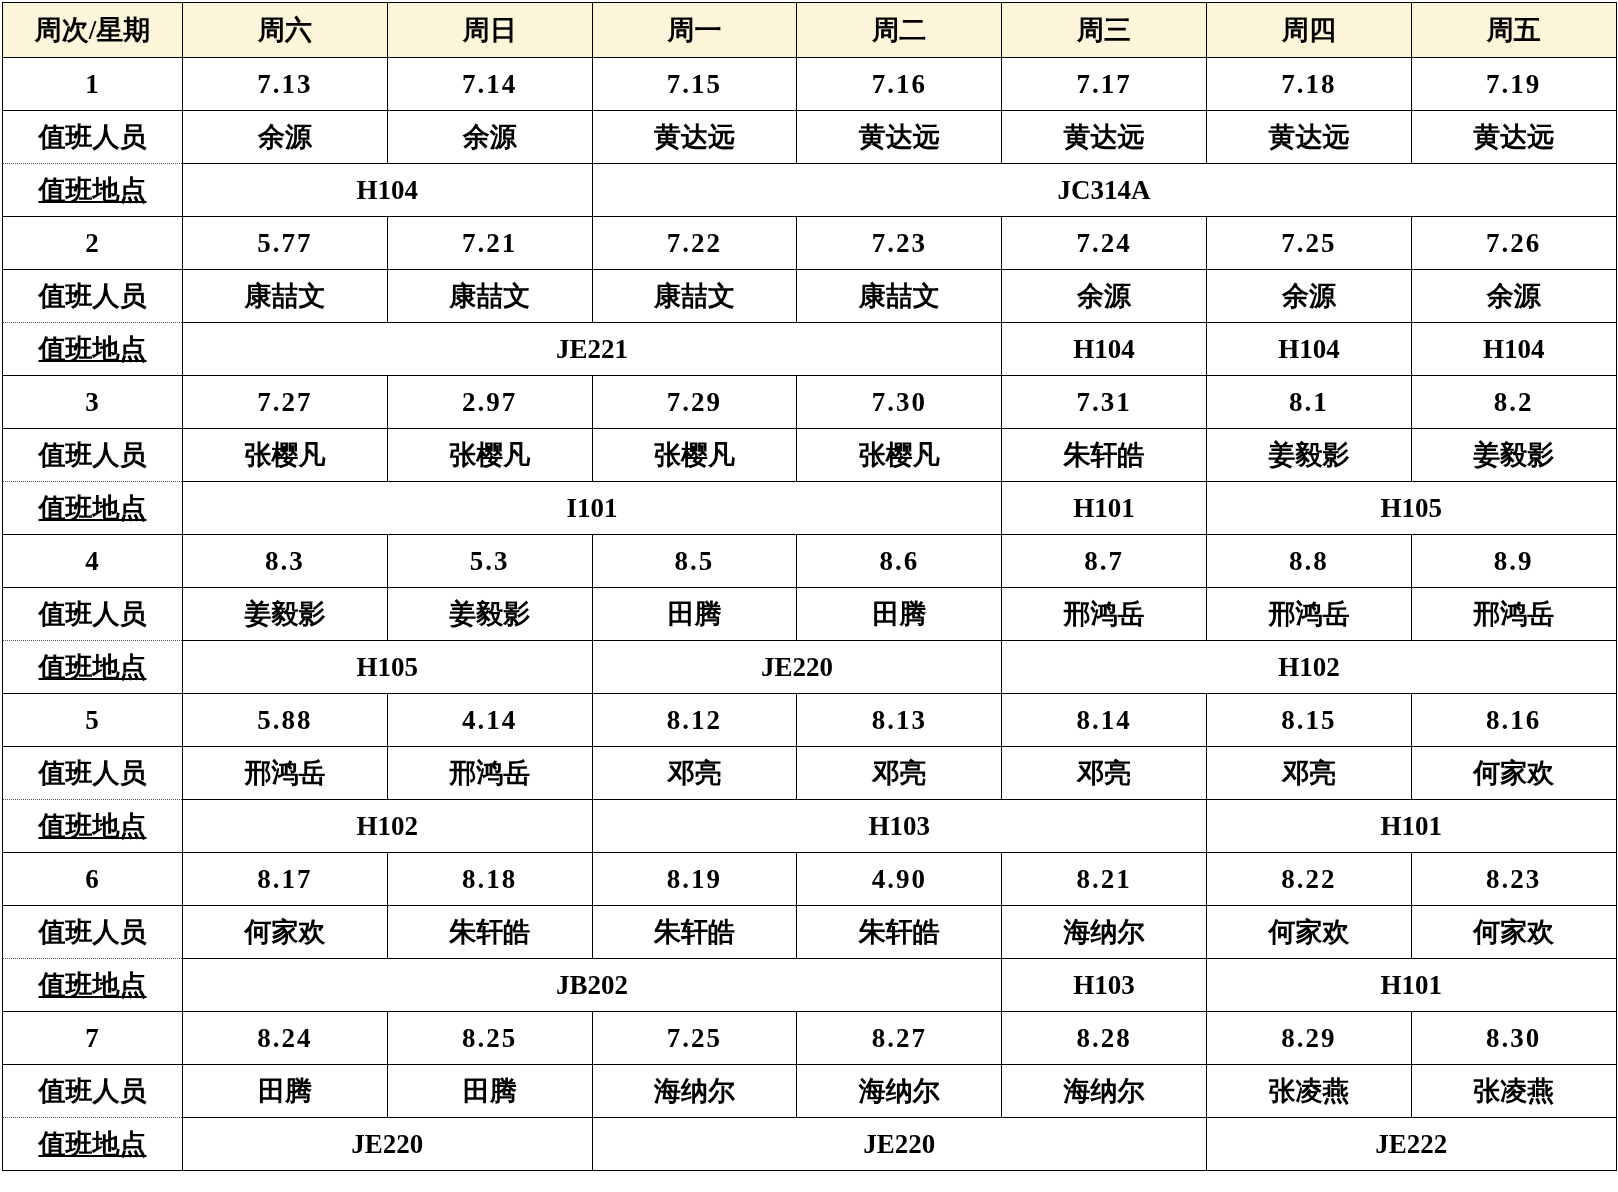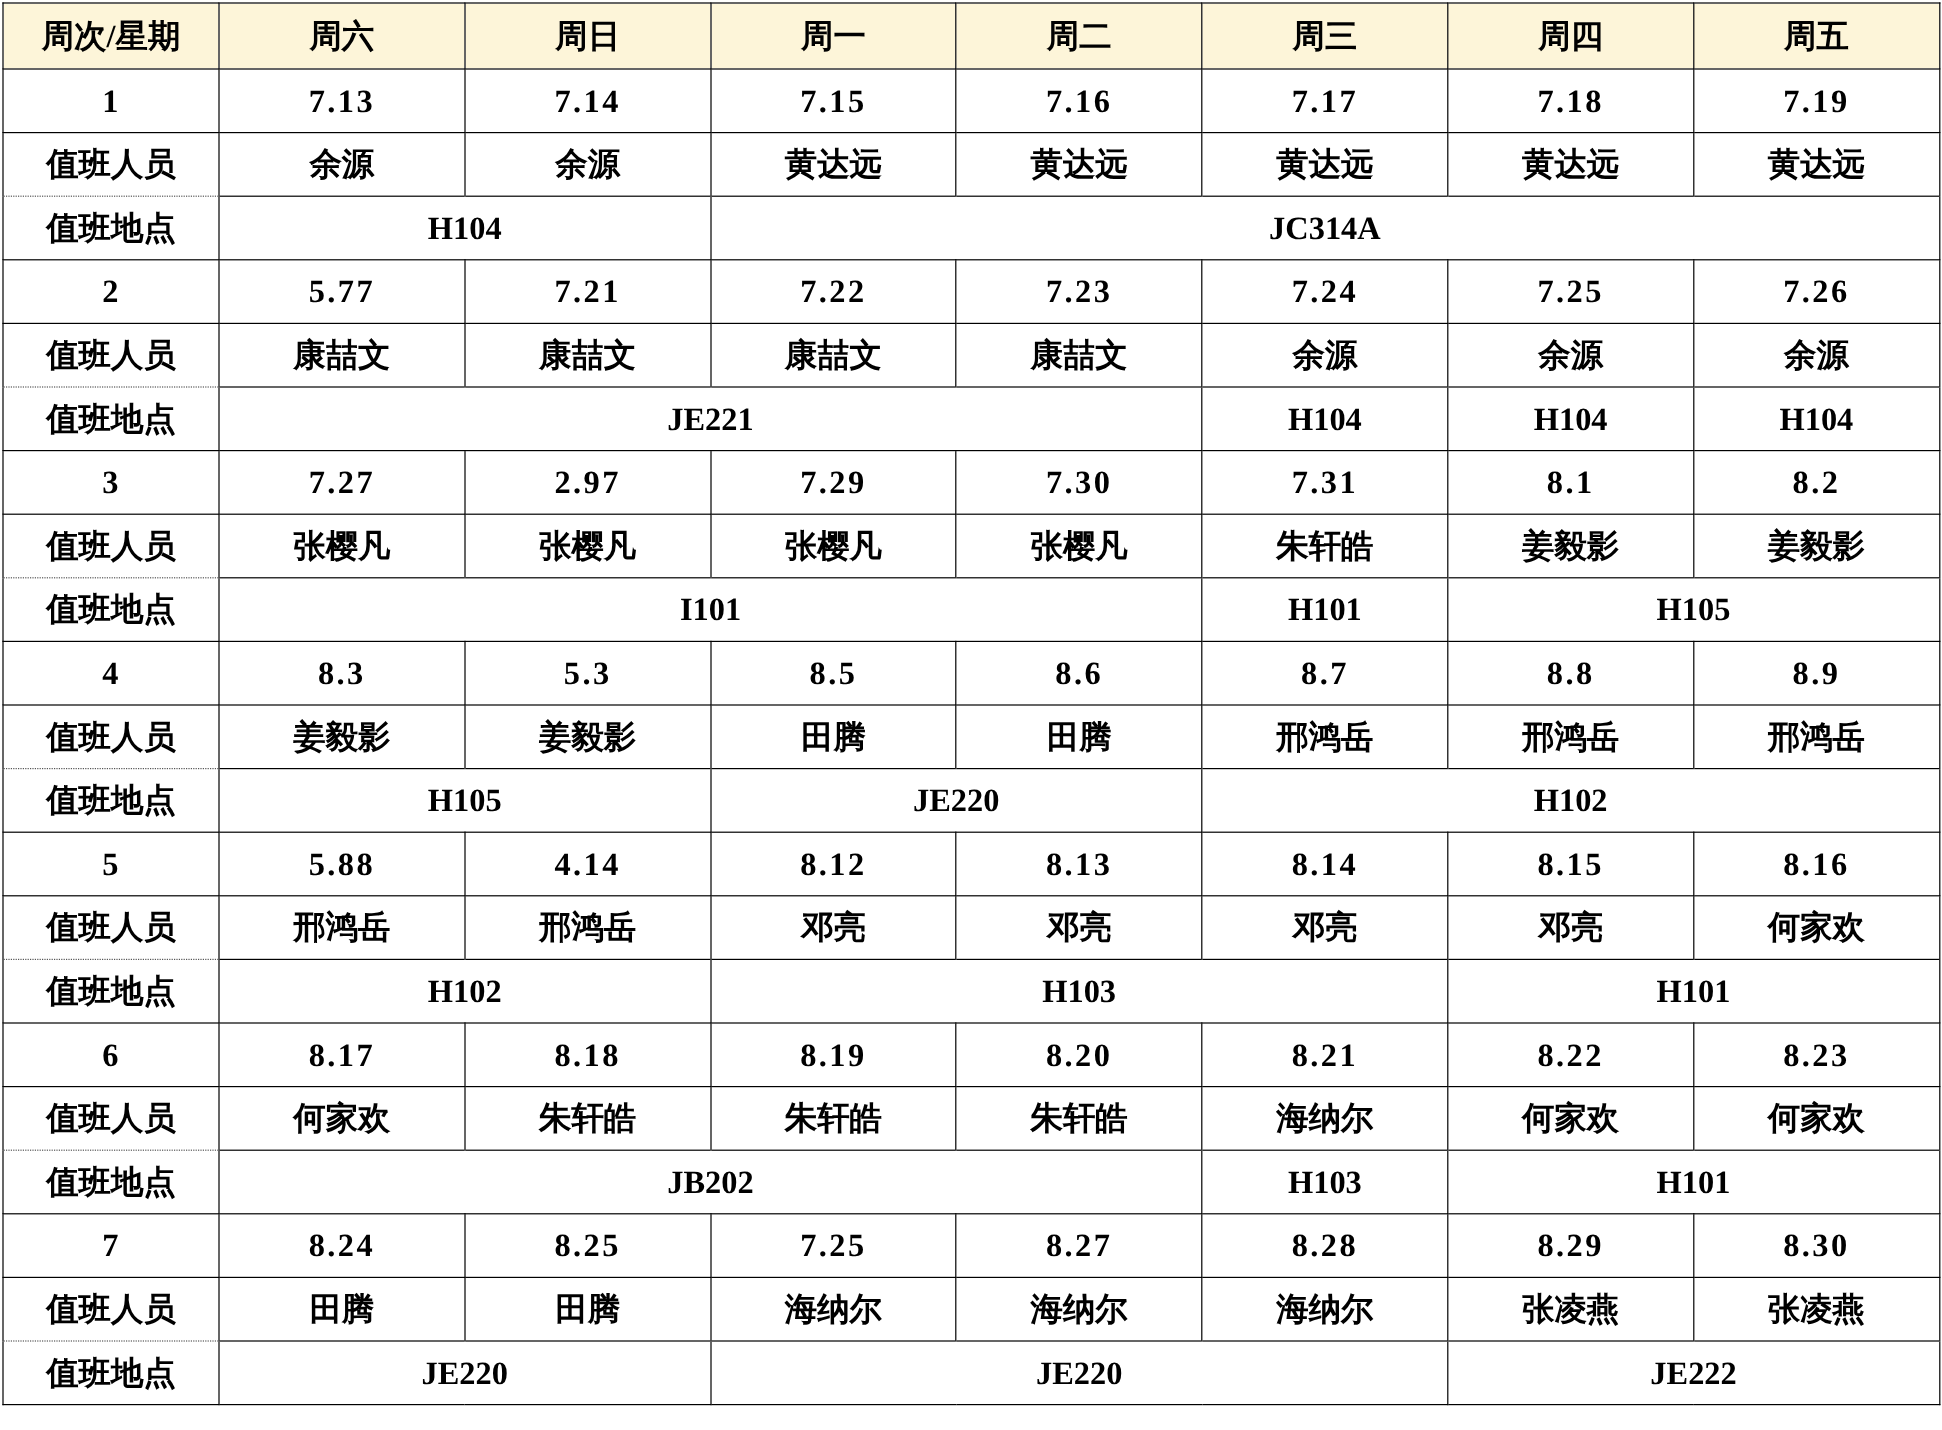--- a/index.html
+++ b/index.html
@@ -57,21 +57,21 @@
   tr.row-person td.label-cell {
     border-top: 1px dotted #555555;
     border-bottom: 1px dotted #555555;
   }
   tr.row-date td {
     border-top: 1px solid #000000;
   }
   tr.row-place td {
     border-bottom: 1px solid #000000;
   }
-  tr.row-place td.label-cell { border-top: 1px dotted #555555; }
+  tr.row-place td.label-cell { border-top: 1px dotted #555555; text-decoration: underline; }
   .num-cell { letter-spacing: 1px; }
 </style>
 </head>
 <body>
 
 <table class="duty-table">
   <colgroup>
     <col class="c0">
       <col class="cd">
       <col class="cd">
@@ -222,21 +222,21 @@
         <td class="label-cell">值班地点</td>
         <td class="place-cell" colspan="2">H102</td>
         <td class="place-cell" colspan="3">H103</td>
         <td class="place-cell" colspan="2">H101</td>
       </tr>
       <tr class="row-date">
         <td class="label-cell num-cell">6</td>
         <td class="date-cell">8.17</td>
         <td class="date-cell">8.18</td>
         <td class="date-cell">8.19</td>
-        <td class="date-cell">8.20</td>
+        <td class="date-cell">4.90</td>
         <td class="date-cell">8.21</td>
         <td class="date-cell">8.22</td>
         <td class="date-cell">8.23</td>
       </tr>
       <tr class="row-person">
         <td class="label-cell">值班人员</td>
         <td>何家欢</td>
         <td>朱轩皓</td>
         <td>朱轩皓</td>
         <td>朱轩皓</td>

